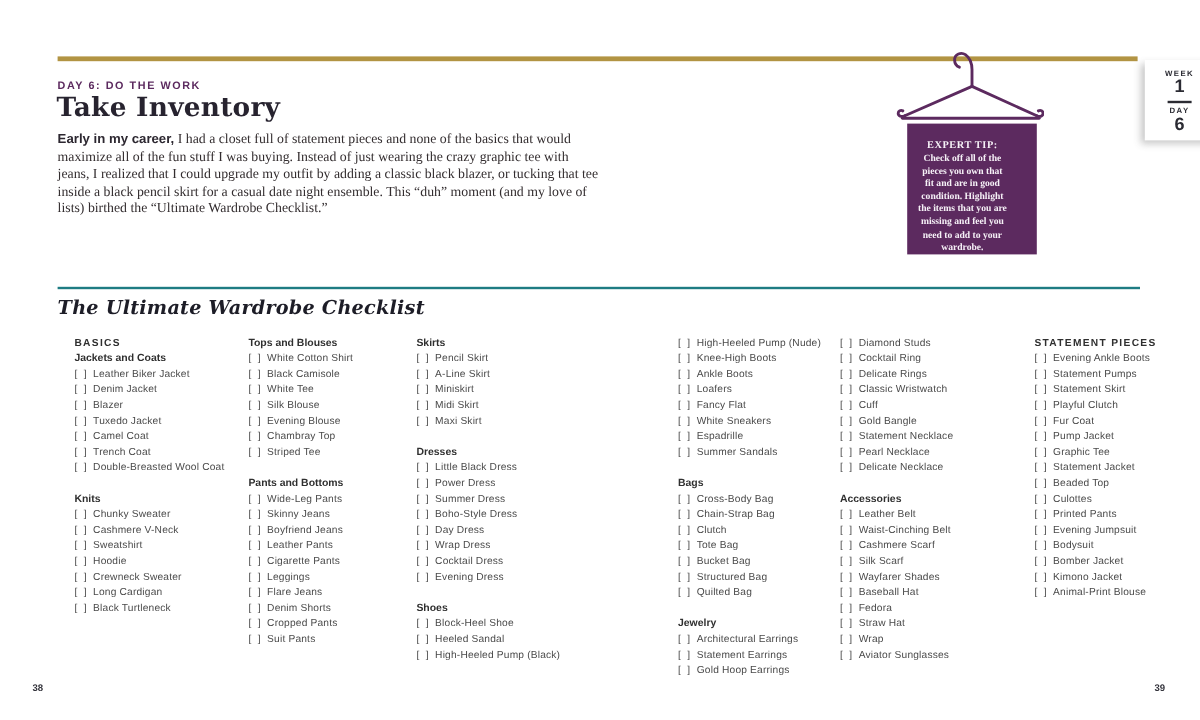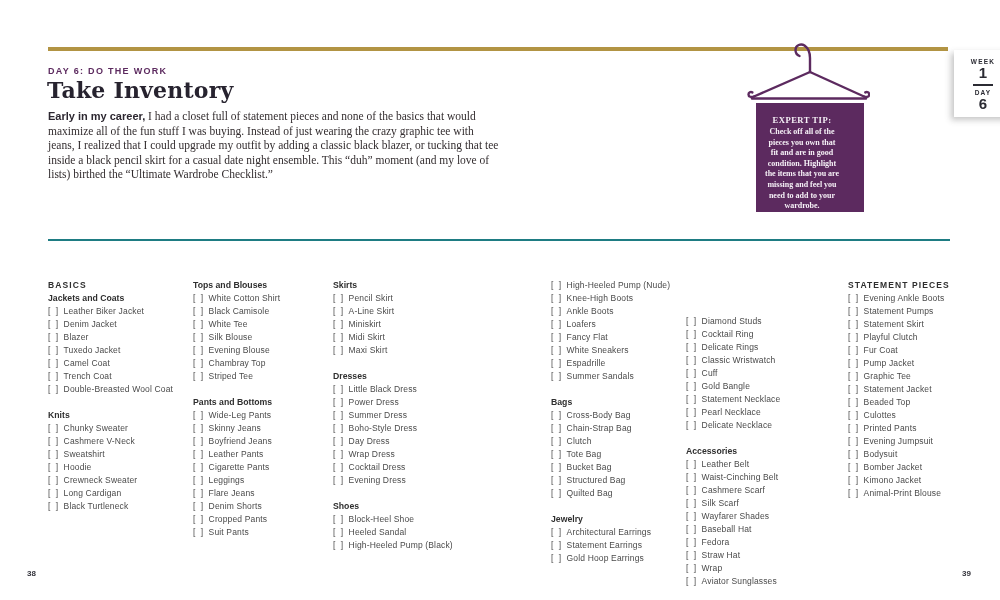--- a/index.html
+++ b/index.html
@@ -54,27 +54,27 @@
   .badge .big{font-size:15px;font-weight:bold;line-height:16px;}
   .badge .divider{width:20px;height:2px;background:#2b2b33;margin:3px auto 3px auto;}
 
   
   .teal-rule{position:absolute;left:48px;top:239px;width:902px;height:2px;background:#1e7c83;}
   .checklist-title{
     position:absolute;left:48px;top:247px;
     font-family:"DejaVu Serif", serif;font-style:italic;font-weight:bold;
     font-size:16px;color:#1d1d27;letter-spacing:.2px;
   }
-  .checklist{position:absolute;left:0;top:279px;width:852px;height:300px;}
+  .checklist{position:absolute;left:14px;top:279px;width:852px;height:300px;}
   .col{position:absolute;top:0;}
   .col:nth-child(1){left:48px;width:150px;}
   .col:nth-child(2){left:193px;width:140px;}
   .col:nth-child(3){left:333px;width:150px;}
   .col:nth-child(4){left:551px;width:135px;}
-  .col:nth-child(5){left:686px;width:138px;margin-top:36px;}
+  .col:nth-child(5){left:686px;width:138px;}
   .col:nth-child(6){left:824px;width:155px;margin-left:24px;}
   .section{margin-bottom:13px;}
   .sec-eyebrow{font-size:8.5px;font-weight:bold;letter-spacing:1.1px;color:#2f2f2f;line-height:13px;white-space:nowrap;}
   .sec-title{font-size:8.7px;font-weight:bold;color:#2f2f2f;line-height:13px;white-space:nowrap;}
   .item{font-size:8.5px;color:#4a4a4a;line-height:13px;white-space:nowrap;letter-spacing:.15px;}
   .item .cb{letter-spacing:1.5px;margin-right:4px;color:#4a4a4a;}
 
   
   .folio{position:absolute;top:569px;font-size:8px;font-weight:bold;color:#34343c;}
   .folio-left{left:27px;}
@@ -108,20 +108,21 @@
 
   <div class="badge">
     <div class="small">WEEK</div>
     <div class="big">1</div>
     <div class="divider"></div>
     <div class="small">DAY</div>
     <div class="big">6</div>
   </div>
 
   <div class="teal-rule"></div>
+  <div class="checklist-title">The Ultimate Wardrobe Checklist</div>
 
   <div class="checklist">
       <div class="col">
         <div class="section">
           <div class="sec-eyebrow">BASICS</div>
           <div class="sec-title">Jackets and Coats</div>
           <div class="item"><span class="cb">[ ]</span><span class="lbl">Leather Biker Jacket</span></div>
           <div class="item"><span class="cb">[ ]</span><span class="lbl">Denim Jacket</span></div>
           <div class="item"><span class="cb">[ ]</span><span class="lbl">Blazer</span></div>
           <div class="item"><span class="cb">[ ]</span><span class="lbl">Tuxedo Jacket</span></div>

